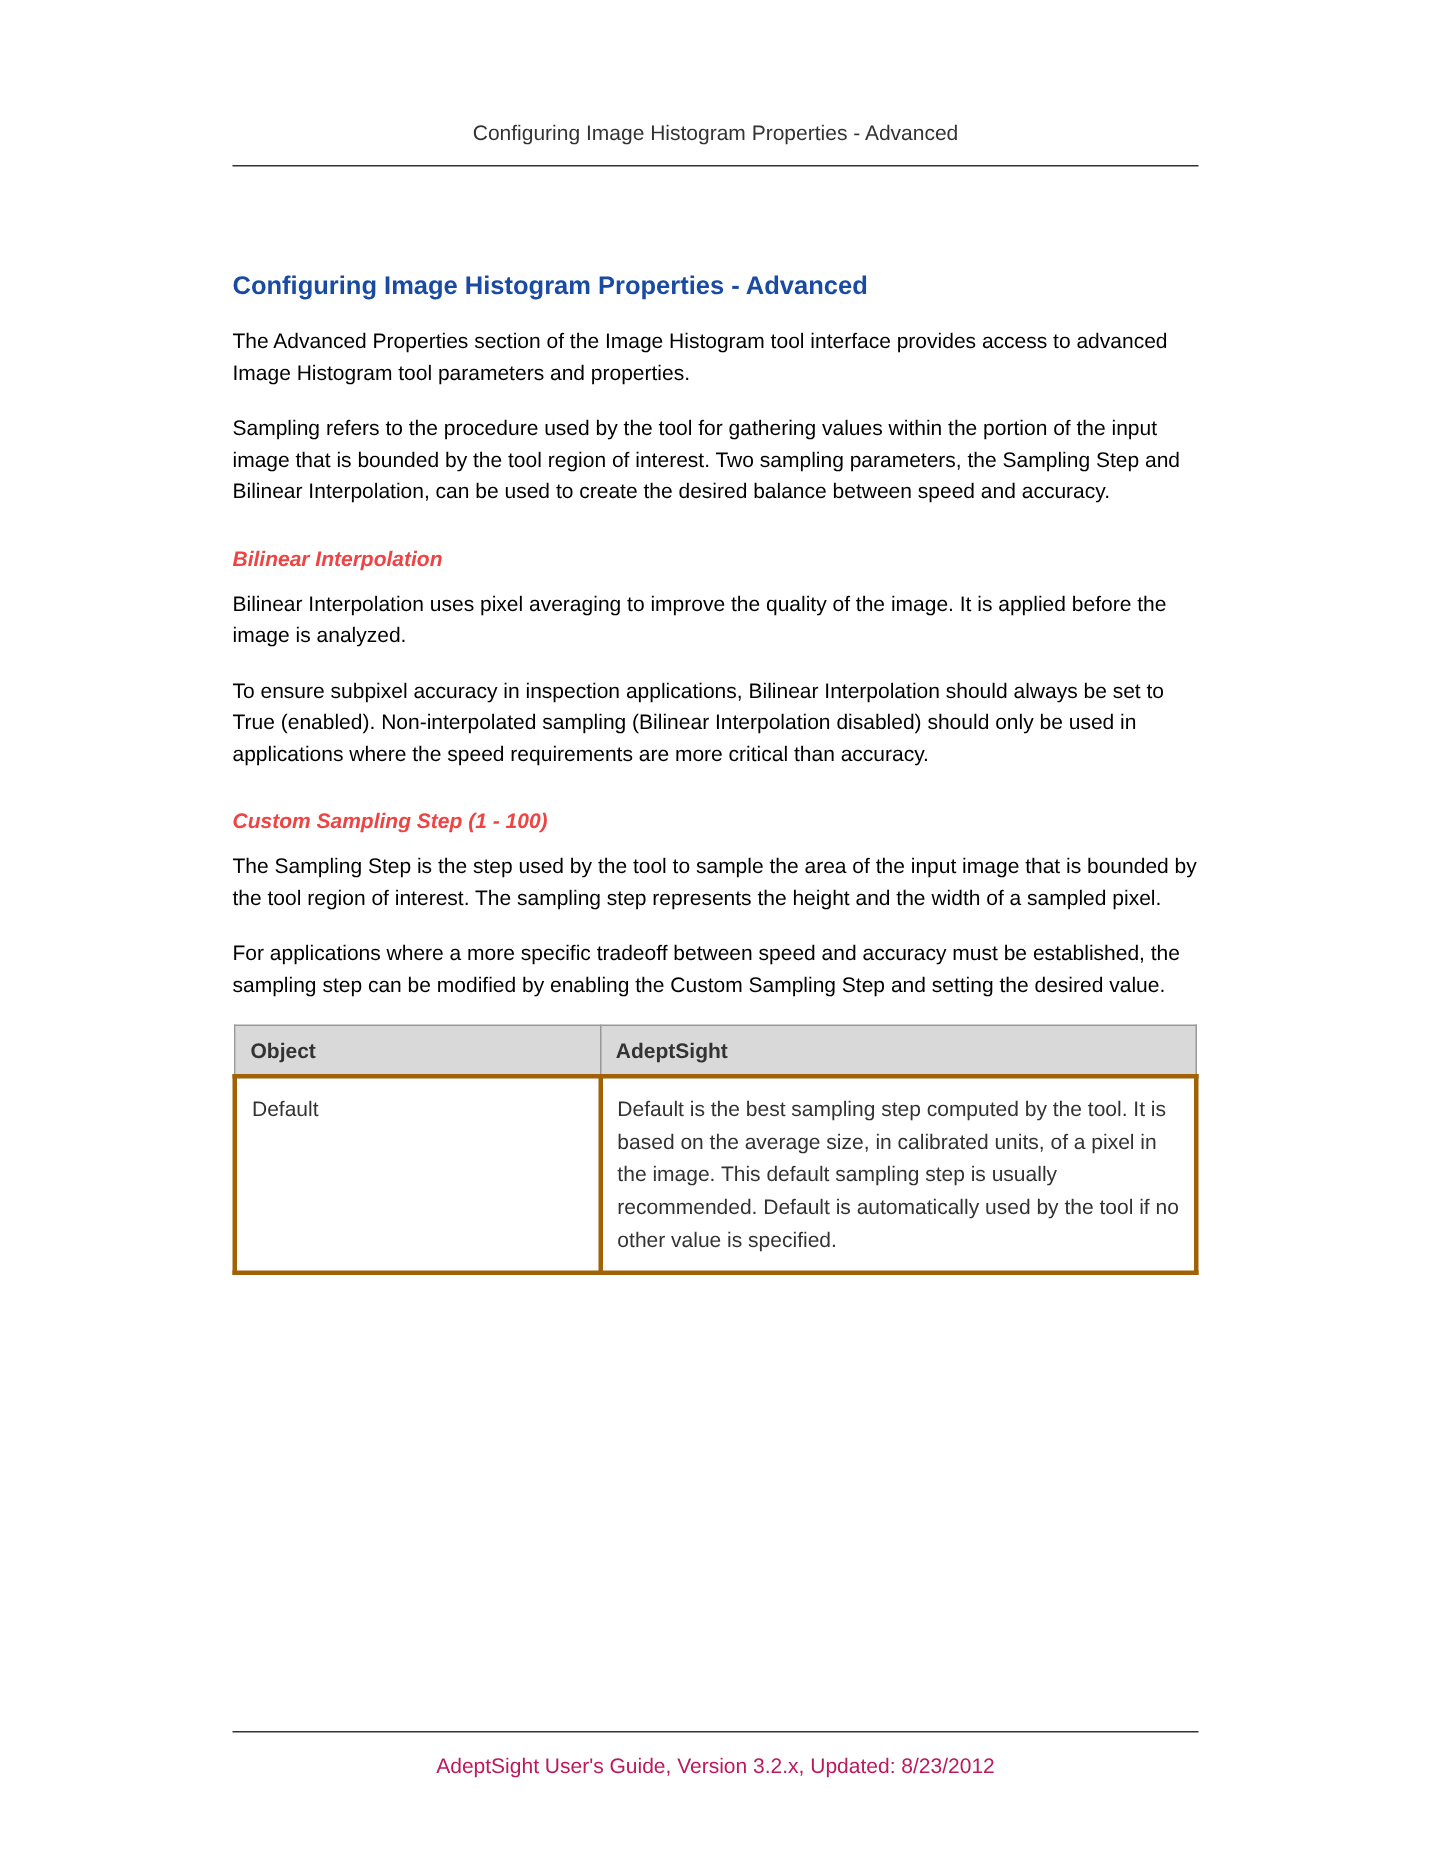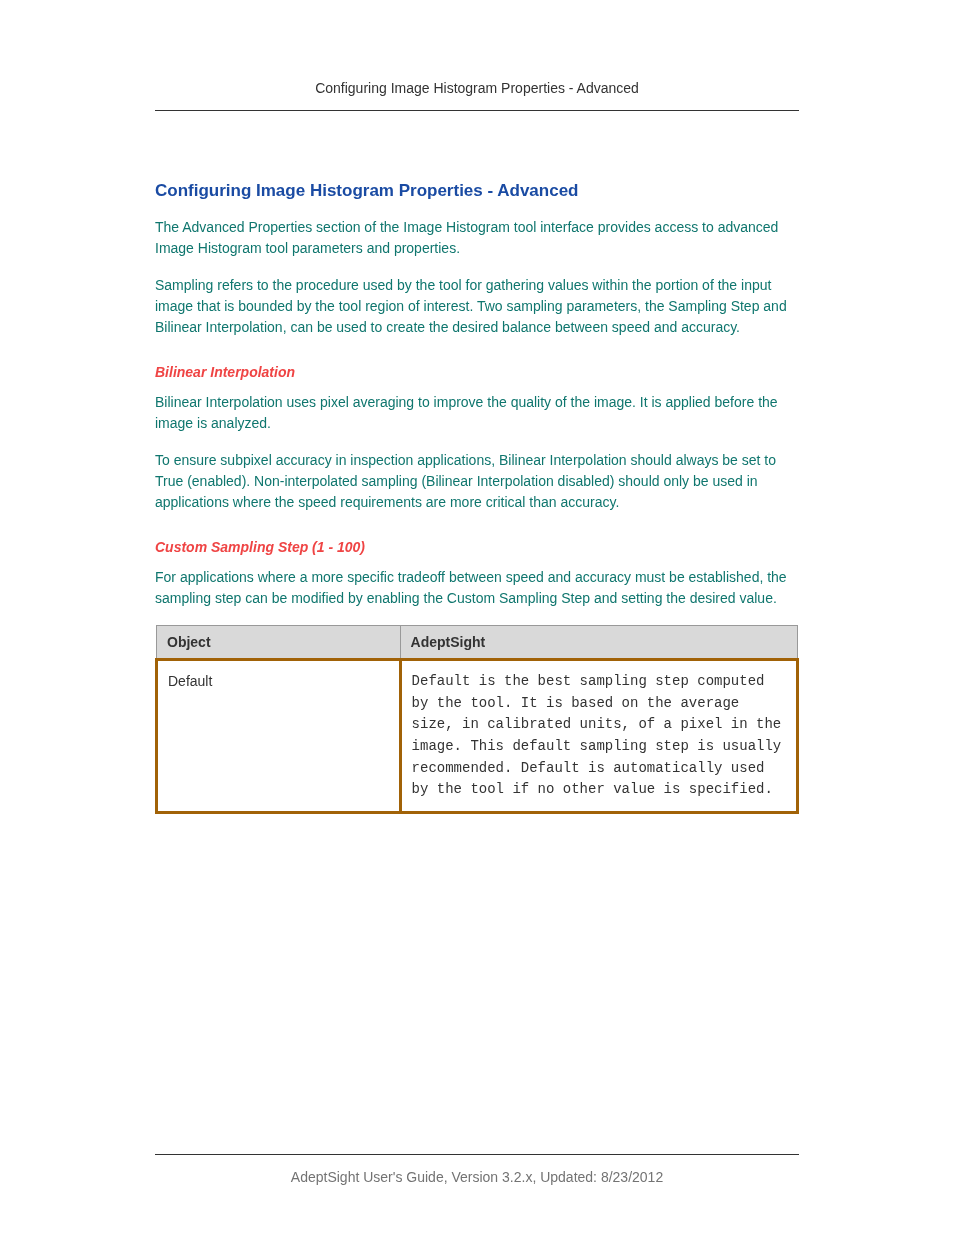--- a/index.html
+++ b/index.html
@@ -30,21 +30,21 @@
     .title {
       font-family: Verdana, Geneva, sans-serif;
       font-size: 17px;
       font-weight: bold;
       color: #1a4ba3;
       margin-bottom: 16px;
     }
     .body-text {
       font-size: 14px;
       line-height: 1.5;
-      color: #0f766e;
+      color: #000000;
       margin-bottom: 16px;
     }
     .subheading {
       font-family: Verdana, Geneva, sans-serif;
       font-size: 14px;
       font-weight: bold;
       font-style: italic;
       color: #ef4444;
       margin-top: 26px;
       margin-bottom: 12px;
@@ -67,32 +67,31 @@
       padding: 10px;
       font-size: 14px;
       line-height: 1.55;
       vertical-align: top;
     }
     td.col-object {
       width: 38%;
     }
     td.col-def {
       width: 62%;
-      font-family: Liberation Mono, monospace;
     }
     .footer {
       position: absolute;
       bottom: 50px;
       left: 155px;
       right: 155px;
       border-top: 1px solid #333;
       padding-top: 14px;
       text-align: center;
       font-size: 14px;
-      color: #737373;
+      color: #be185d;
     }
     .footer-line2 {
       margin-top: 30px;
     }
   </style>
 </head>
 <body>
 
 <div class="page">
   <div class="header">
@@ -102,20 +101,21 @@
   <h1 class="title">Configuring Image Histogram Properties - Advanced</h1>
 
   <p class="body-text">The Advanced Properties section of the Image Histogram tool interface provides access to advanced Image Histogram tool parameters and properties.</p>
   <p class="body-text">Sampling refers to the procedure used by the tool for gathering values within the portion of the input image that is bounded by the tool region of interest. Two sampling parameters, the Sampling Step and Bilinear Interpolation, can be used to create the desired balance between speed and accuracy.</p>
 
   <h2 class="subheading">Bilinear Interpolation</h2>
   <p class="body-text">Bilinear Interpolation uses pixel averaging to improve the quality of the image. It is applied before the image is analyzed.</p>
   <p class="body-text">To ensure subpixel accuracy in inspection applications, Bilinear Interpolation should always be set to True (enabled). Non-interpolated sampling (Bilinear Interpolation disabled) should only be used in applications where the speed requirements are more critical than accuracy.</p>
 
   <h2 class="subheading">Custom Sampling Step (1 - 100)</h2>
+  <p class="body-text">The Sampling Step is the step used by the tool to sample the area of the input image that is bounded by the tool region of interest. The sampling step represents the height and the width of a sampled pixel.</p>
   <p class="body-text">For applications where a more specific tradeoff between speed and accuracy must be established, the sampling step can be modified by enabling the Custom Sampling Step and setting the desired value.</p>
 
   <table>
     <thead>
       <tr>
         <th>Object</th>
         <th>AdeptSight</th>
       </tr>
     </thead>
     <tbody>

